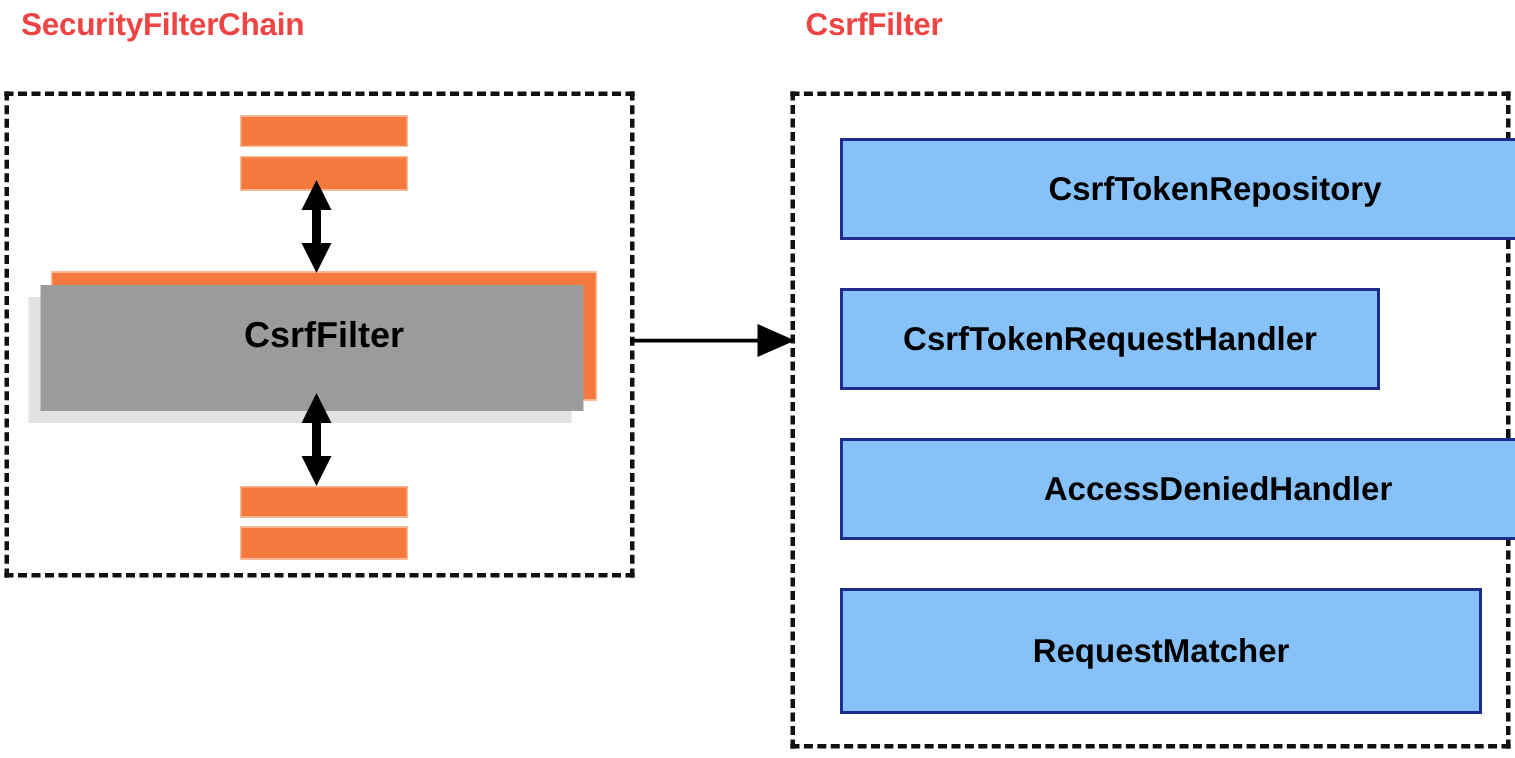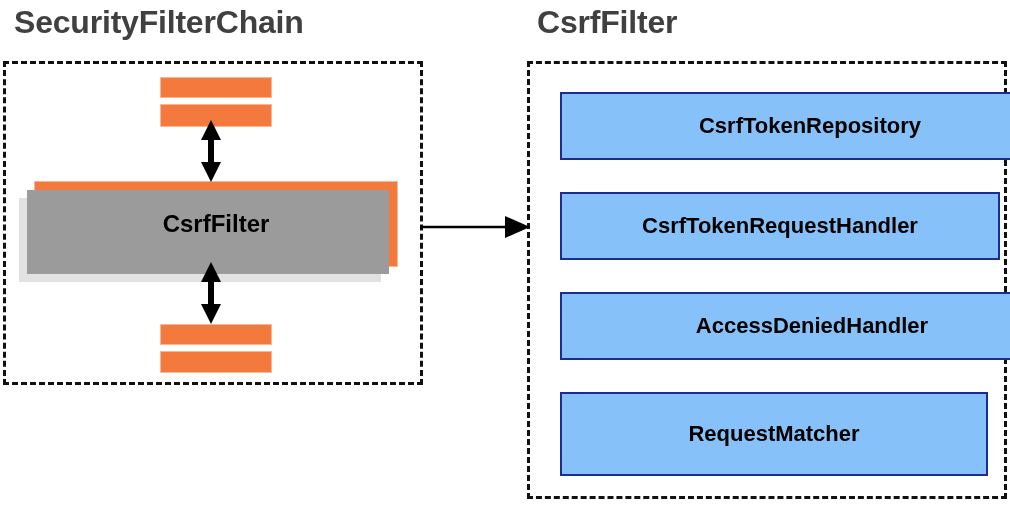--- a/index.html
+++ b/index.html
@@ -20,23 +20,23 @@
     left: 0; top: 0;
     width: 1010px;
     height: 505px;
   }
 
   
   .panel-title {
     position: absolute;
     font-family: "Liberation Sans", sans-serif;
     font-weight: bold;
-    font-size: 32px;
+    font-size: 21px;
     line-height: 1;
-    color: #404040;
+    color: #ef4444;
     white-space: nowrap;
     letter-spacing: -0.2px;
   }
   #title-left  { left: 14px;  top: 6px; }
   #title-right { left: 537px; top: 6px; }
 
   
   .dashed-box {
     position: absolute;
     box-sizing: border-box;
@@ -109,21 +109,21 @@
     z-index: 5;
   }
   #bar-top-1    { left: 160px; top: 77px;  width: 112px; height: 21px; }
   #bar-top-2    { left: 160px; top: 104px; width: 112px; height: 23px; }
   #bar-bottom-1 { left: 160px; top: 324px; width: 112px; height: 21px; }
   #bar-bottom-2 { left: 160px; top: 351px; width: 112px; height: 22px; }
 
   
   .node-blue { font-size: 22px; }
   #node-csrftokenrepository    { left: 560px; top: 92px;  width: 500px; height: 68px; }
-  #node-csrftokenrequesthandler{ left: 560px; top: 192px; width: 440px; height: 68px; }
+  #node-csrftokenrequesthandler{ left: 560px; top: 192px; width: 360px; height: 68px; }
   #node-accessdeniedhandler    { left: 560px; top: 292px; width: 504px; height: 68px; }
   #node-requestmatcher         { left: 560px; top: 392px; width: 428px; height: 84px; }
 
   
   .arrow-svg {
     position: absolute;
     overflow: visible;
     z-index: 8;
   }
   #arrow-up-dbl   { left: 202px; top: 120px; }

